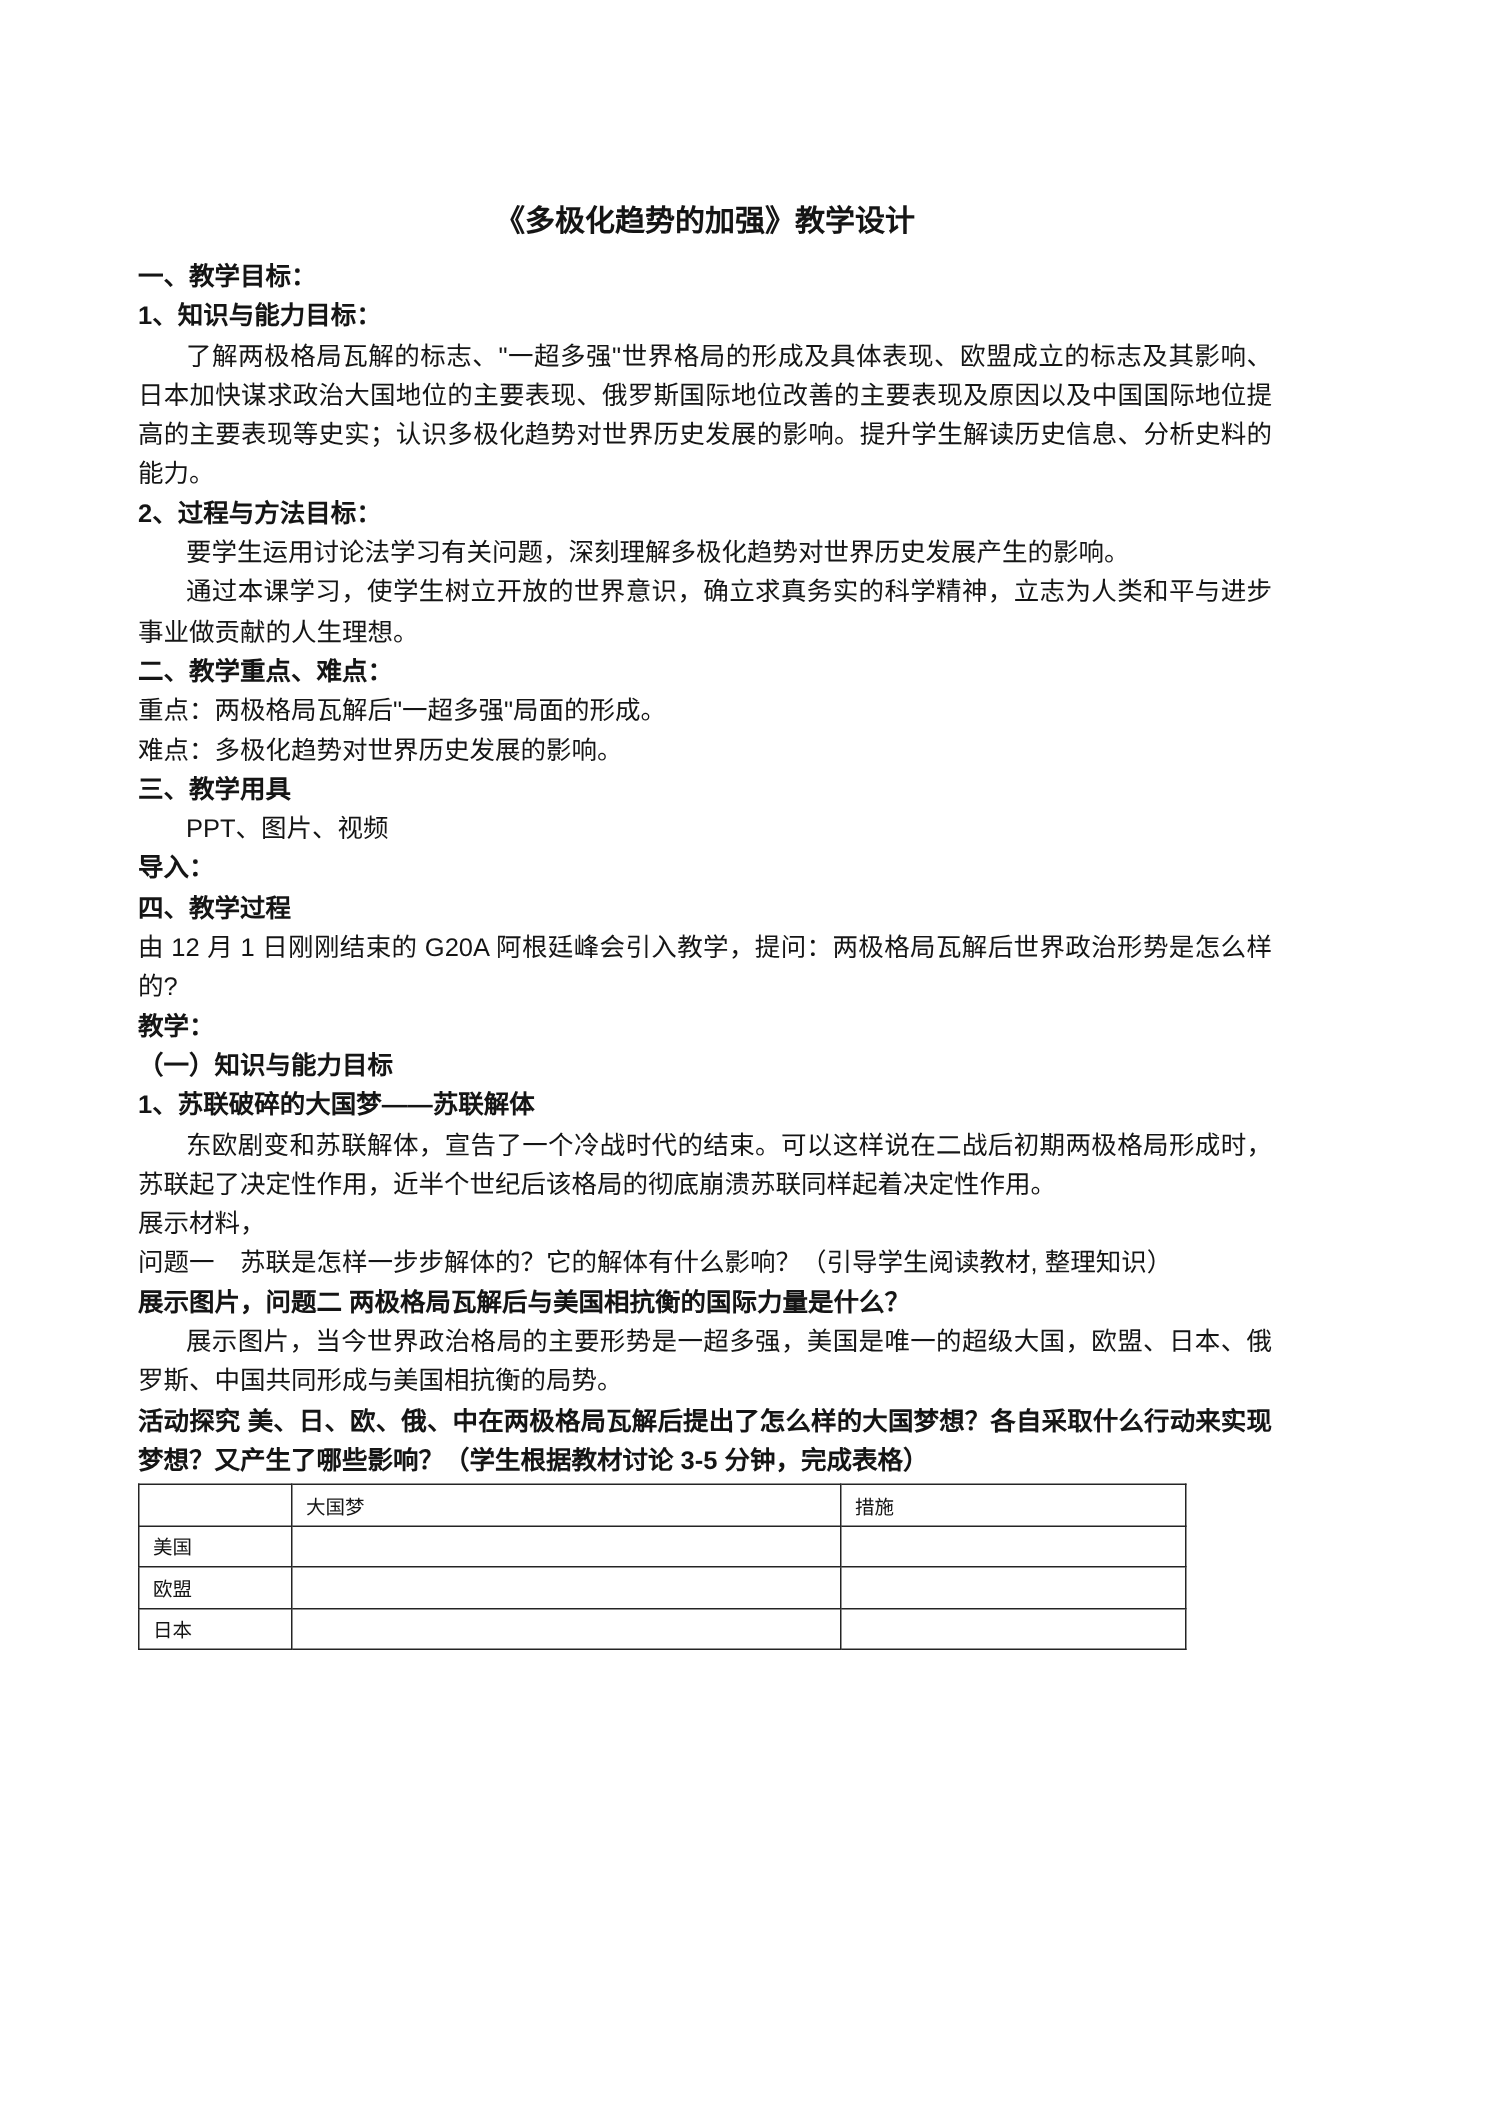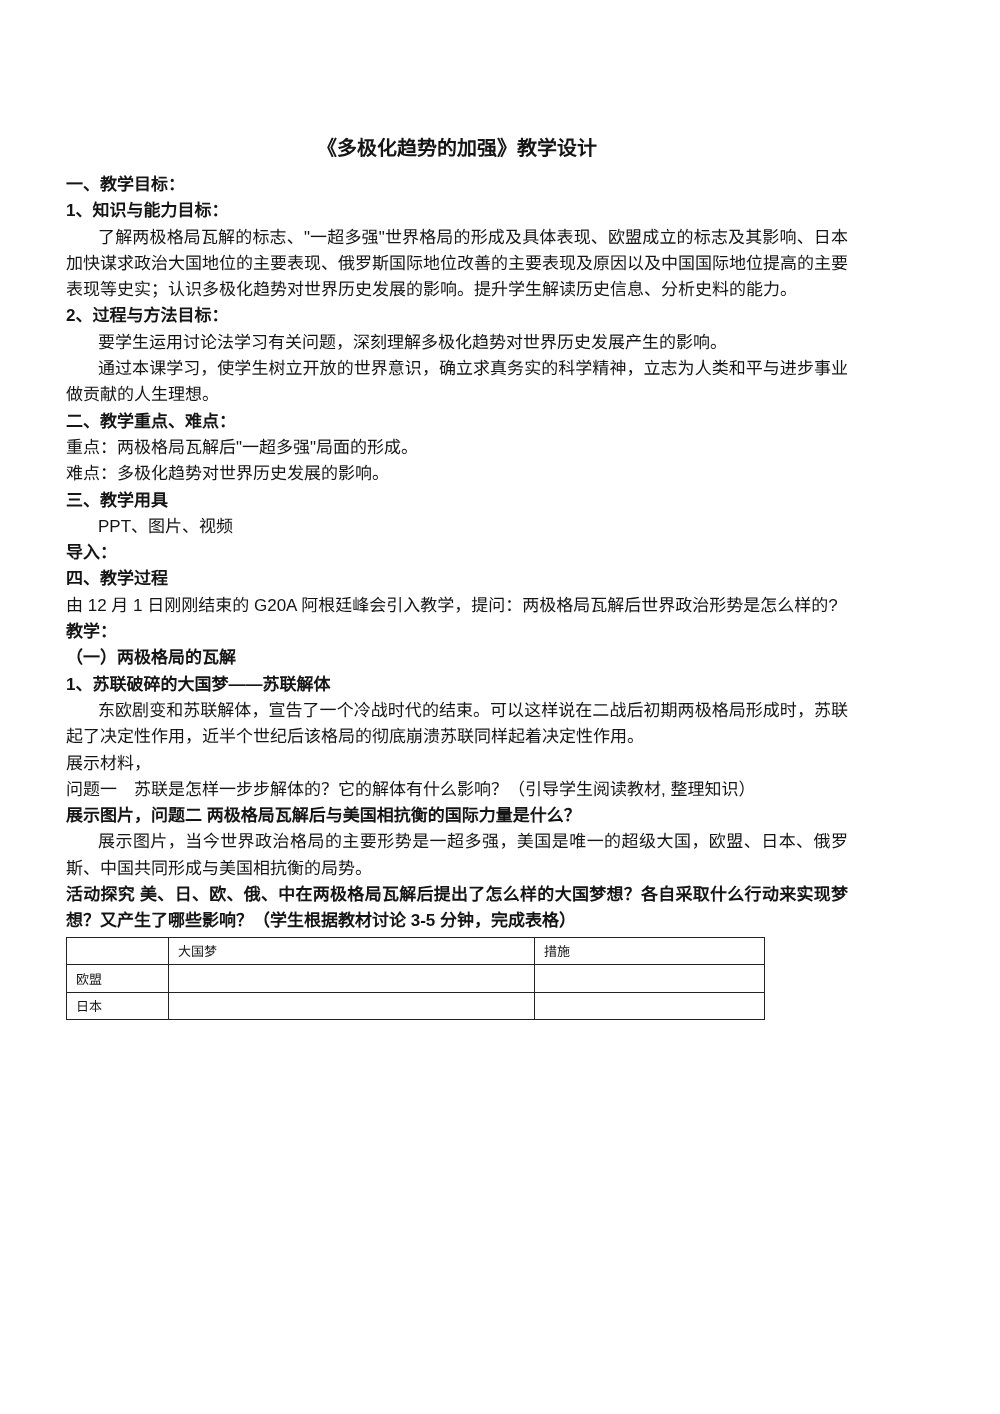--- a/index.html
+++ b/index.html
@@ -7,21 +7,21 @@
   body {
     width: 1000px;
     height: 1414px;
     font-family: "Liberation Sans", "DejaVu Sans", sans-serif;
     color: #151515;
     overflow: hidden;
   }
   .page {
     width: 1000px;
     height: 1138px;
-    padding: 136px 152px 0 66px;
+    padding: 136px 152px 0 92px;
   }
   .title {
     font-size: 20px;
     font-weight: 700;
     line-height: 24px;
     text-align: center;
     margin-bottom: 12px;
   }
   p {
     font-size: 17px;
@@ -67,21 +67,21 @@
   <p><span class="b">难点：</span><span>多极化趋势对世界历史发展的影响。</span></p>
 
   <p class="h">三、教学用具</p>
   <p class="indent">PPT、图片、视频</p>
 
   <p class="h">导入：</p>
   <p class="h">四、教学过程</p>
   <p>由 12 月 1 日刚刚结束的 G20A 阿根廷峰会引入教学，提问：两极格局瓦解后世界政治形势是怎么样的?</p>
 
   <p class="h">教学：</p>
-  <p class="h">（一）两极格局的瓦解</p>
+  <p class="h">（一）知识与能力目标</p>
   <p class="h">1、苏联破碎的大国梦——苏联解体</p>
   <p class="indent">东欧剧变和苏联解体，宣告了一个冷战时代的结束。可以这样说在二战后初期两极格局形成时，苏联起了决定性作用，近半个世纪后该格局的彻底崩溃苏联同样起着决定性作用。</p>
   <p>展示材料，</p>
 
   <p><span class="b">问题一　苏联是怎样一步步解体的？它的解体有什么影响？</span><span>（引导学生阅读教材, 整理知识）</span></p>
   <p class="h">展示图片，问题二 两极格局瓦解后与美国相抗衡的国际力量是什么？</p>
 
   <p class="indent">展示图片，当今世界政治格局的主要形势是一超多强，美国是唯一的超级大国，欧盟、日本、俄罗斯、中国共同形成与美国相抗衡的局势。</p>
   <p class="h">活动探究 美、日、欧、俄、中在两极格局瓦解后提出了怎么样的大国梦想？各自采取什么行动来实现梦想？又产生了哪些影响？（学生根据教材讨论 3-5 分钟，完成表格）</p>
 
@@ -91,20 +91,25 @@
       <col style="width:366px">
       <col style="width:230px">
     </colgroup>
     <tbody>
       <tr>
         <td></td>
         <td class="b">大国梦</td>
         <td class="b">措施</td>
       </tr>
       <tr>
+        <td class="b">美国</td>
+        <td></td>
+        <td></td>
+      </tr>
+      <tr>
         <td class="b">欧盟</td>
         <td></td>
         <td></td>
       </tr>
       <tr>
         <td class="b">日本</td>
         <td></td>
         <td></td>
       </tr>
     </tbody>

